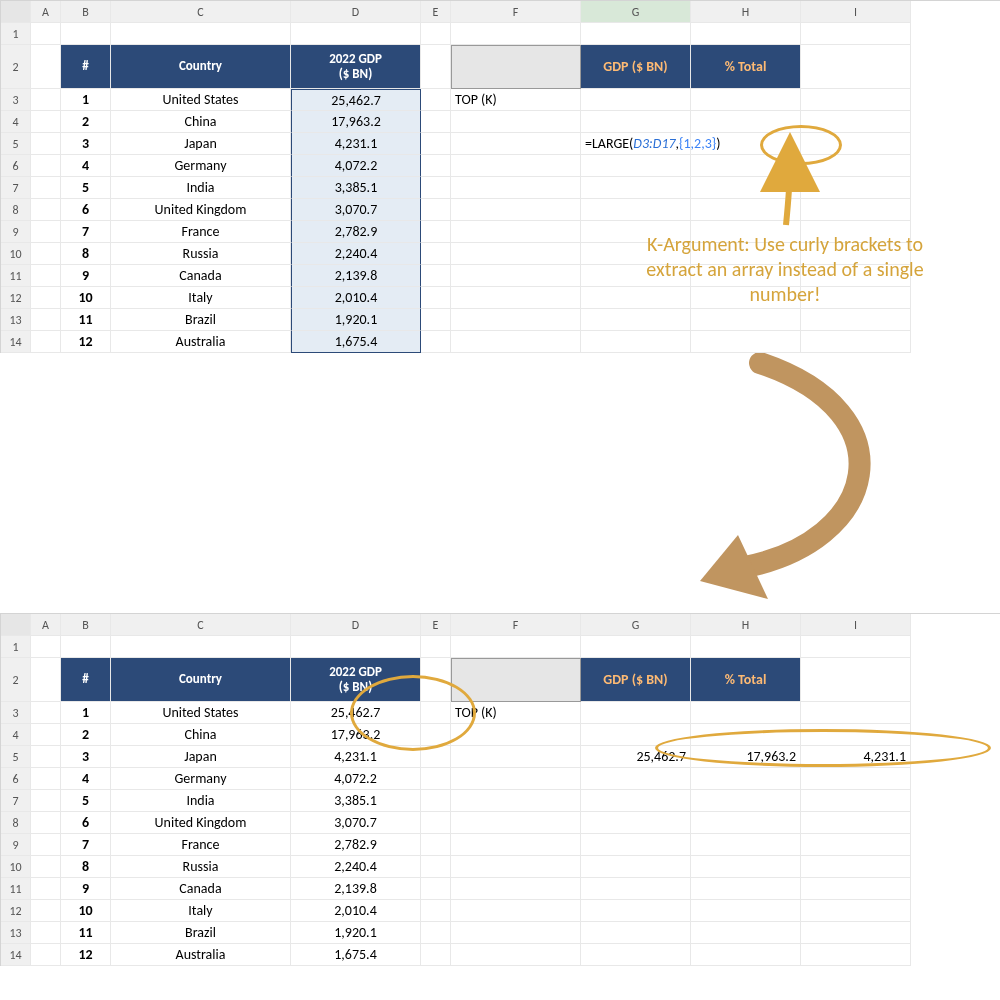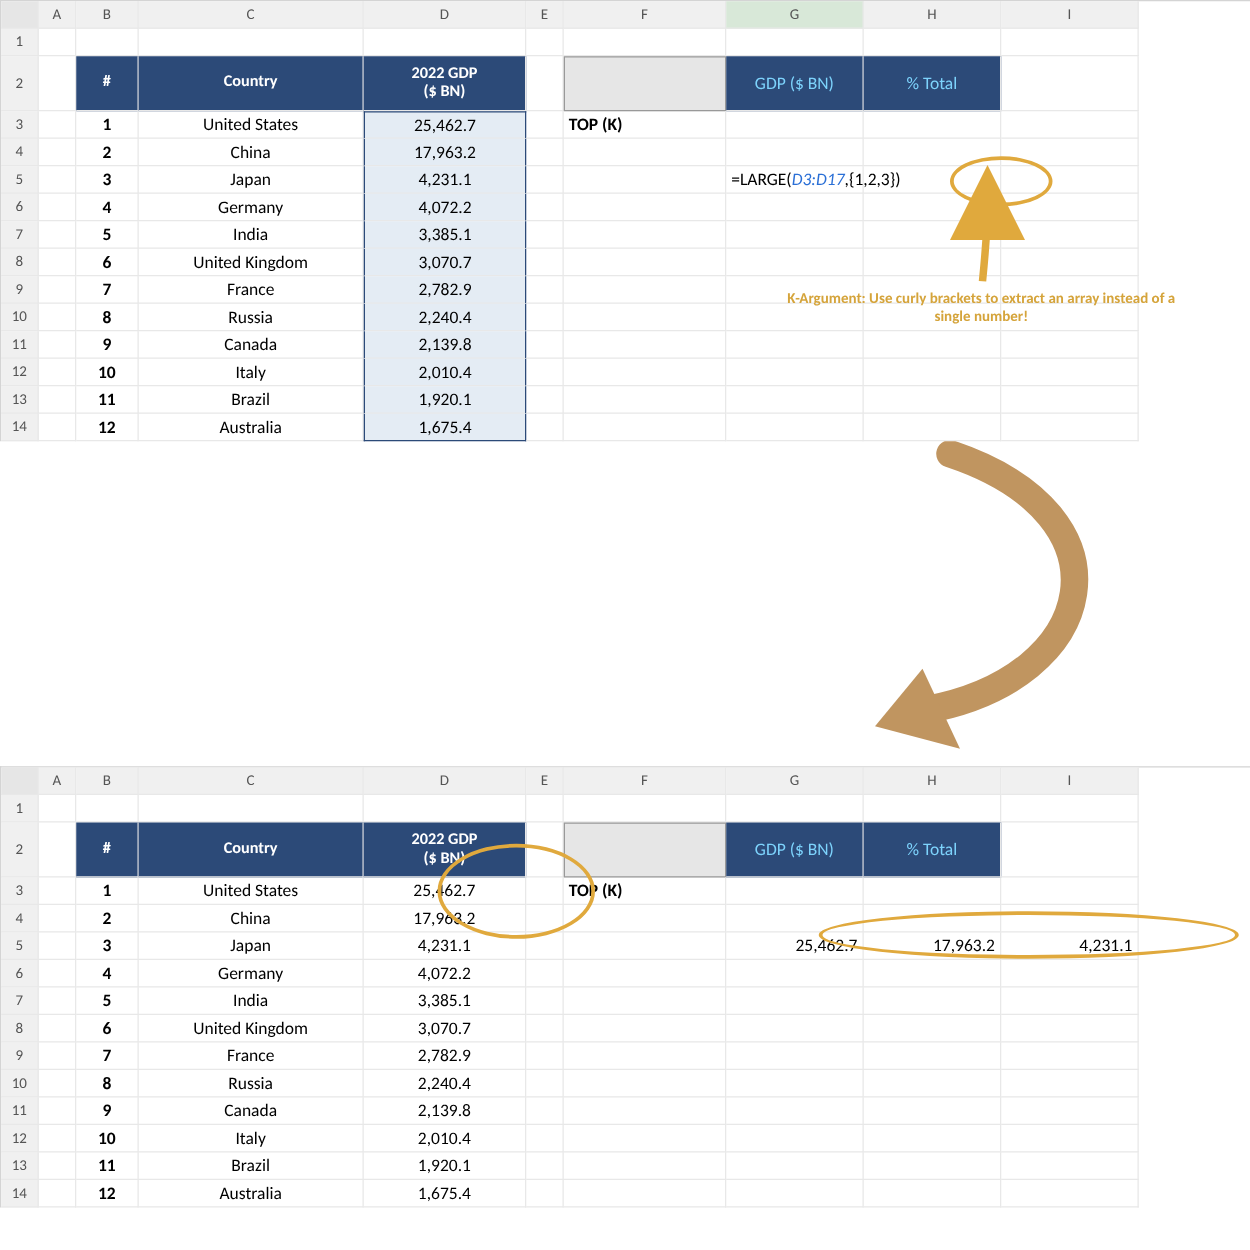--- a/index.html
+++ b/index.html
@@ -51,30 +51,30 @@
     text-align:center;
   }
   .thead-wrap { line-height:1.1; font-size:13px; text-align:center;}
   .num { justify-content:center; font-weight:bold;}
   .country { justify-content:center;}
   .gdp { justify-content:center;}
   .sel-range { background:#e4ecf4; border-left:1px solid #2c4a78 !important; border-right:1px solid #2c4a78 !important;}
   .sel-range-top { border-top:1px solid #2c4a78 !important;}
   .sel-range-bot { border-bottom:1px solid #2c4a78 !important;}
   .greyhead { background:#e6e6e6; border:1px solid #999 !important;}
-  .bluehead { background:#2c4a78; color:#7dd3fc; font-weight:normal; justify-content:center;}
-  .topk { font-weight:bold; }
+  .bluehead { background:#2c4a78; color:#fdba74; font-weight:bold; justify-content:center;}
+  .topk { font-weight:normal; }
   .formula { font-family: Calibri, Arial, sans-serif;}
   .formula .ref { color:#2a6fd6;font-style:italic;}
-  .formula .arr { color:#000000;text-align:center;}
+  .formula .arr { color:#3b82f6;text-align:center;}
   .annot-text {
     position:absolute;
     color:#d5a43b;
-    font-size:12px;
-    font-weight:700;
+    font-size:20px;
+    font-weight:400;
     text-align:center;
     line-height:1.25;
     width:320px;
   }
   .grid .row-tall { grid-row: span 2; }
   .result-cell { justify-content:flex-end; padding-right:10px;}
   .ellipse {
     position:absolute;
     border:3px solid #e0a93d;
     border-radius:50%;

